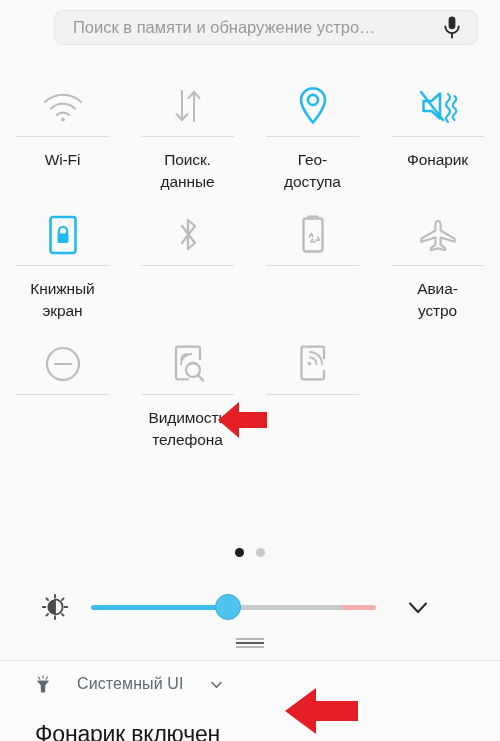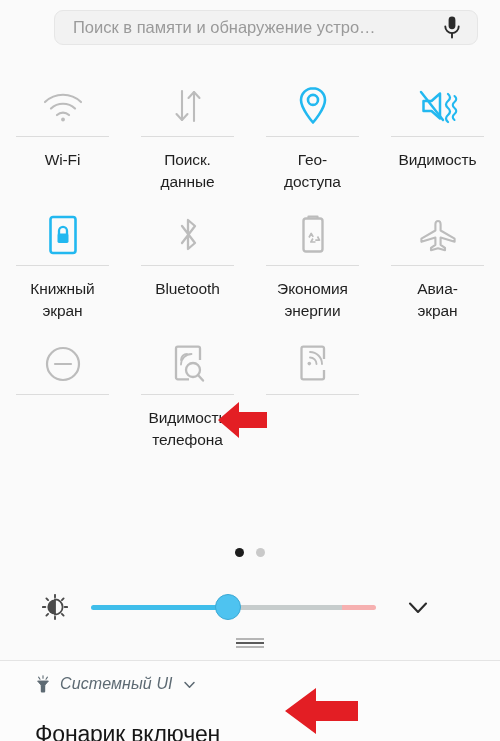--- a/index.html
+++ b/index.html
@@ -78,21 +78,21 @@
   .handle { position:absolute; top:638px; left:0; width:500px; display:flex;
             flex-direction:column; align-items:center; gap:2px; }
   .handle-bar { width:28px; height:2px; background:#5a5a5a; }
   .handle-bar.thin { background:#b5b5b5; height:2px; }
 
   
   .notif-sep { position:absolute; top:660px; left:0; width:500px; height:1px; background:#e4e4e4; }
   .notif { position:absolute; top:661px; left:0; width:500px; height:80px; background:#fcfcfc; }
   .notif-head {
     position:absolute; left:35px; top:14px;
-    display:flex; align-items:center; gap:9px;font-style:italic;
+    display:flex; align-items:center; gap:26px;
   }
   .notif-app-icon { width:16px; height:18px; flex:0 0 auto; }
   .notif-app { font-size:16px; color:#5d6a73; letter-spacing:0.1px; }
   .notif-chev { width:15px; height:15px; flex:0 0 auto; }
   .notif-title {
     position:absolute; left:35px; top:60px;
     font-size:23px; color:#161616; letter-spacing:-0.2px;
   }
 
   
@@ -166,21 +166,21 @@
       <div class="tile">
         <div class="tile-icon">
           <svg viewBox="0 0 46 38" width="46" height="38">
             <path d="M16.5 14 H8.5 V24 H16.5 L25 31.5 V6.5 Z" fill="none" stroke="#22b8f0" stroke-width="2.5" stroke-linejoin="round"></path>
             <line x1="6" y1="5" x2="28" y2="33" stroke="#22b8f0" stroke-width="2.5" stroke-linecap="round"></line>
             <path d="M33 7 q4 3.5 0 7 q-4 3.5 0 7 q4 3.5 0 7 q-4 3.5 0 7" fill="none" stroke="#22b8f0" stroke-width="2.3" stroke-linecap="round"></path>
             <path d="M39.5 9 q3.5 3 0 6 q-3.5 3 0 6 q3.5 3 0 6 q-3.5 3 0 6" fill="none" stroke="#22b8f0" stroke-width="2.1" stroke-linecap="round"></path>
           </svg>
         </div>
         <div class="tile-rule"></div>
-        <div class="tile-label">Видимость</div>
+        <div class="tile-label">Фонарик</div>
       </div>
     </div>
 
     <div class="row" style="margin-top:8px;">
       <div class="tile">
         <div class="tile-icon">
           <svg viewBox="0 0 34 42" width="34" height="42">
             <rect x="4.5" y="3" width="25" height="36" rx="2.5" fill="none" stroke="#22b8f0" stroke-width="2.6"></rect>
             <path d="M13 20 v-3.2 a4 4 0 0 1 8 0 V20" fill="none" stroke="#22b8f0" stroke-width="2.3"></path>
             <rect x="11.5" y="19.5" width="11" height="9.5" rx="1.4" fill="#22b8f0"></rect>
@@ -191,49 +191,46 @@
 экран</div>
       </div>
 
       <div class="tile">
         <div class="tile-icon">
           <svg viewBox="0 0 34 42" width="34" height="42">
             <path d="M11 12 L24 29 L17 35 V6 L24 12 L11 29" fill="none" stroke="#bcbcbc" stroke-width="2.3" stroke-linejoin="round" stroke-linecap="round"></path>
           </svg>
         </div>
         <div class="tile-rule"></div>
-        <div class="tile-label">Bluetooth</div>
       </div>
 
       <div class="tile">
         <div class="tile-icon">
           <svg viewBox="0 0 34 42" width="34" height="42">
             <path d="M12.5 4.5 V2.5 h9 v2" fill="none" stroke="#bcbcbc" stroke-width="2.2" stroke-linejoin="round"></path>
             <rect x="7.5" y="4.5" width="19" height="33" rx="2.4" fill="none" stroke="#bcbcbc" stroke-width="2.4"></rect>
             <g fill="none" stroke="#bcbcbc" stroke-width="1.7" stroke-linejoin="round">
               <path d="M13 23.5 l2.2-4 l2 3.4"></path>
               <path d="M21.5 22.5 l2 3.6 l-4.2 0"></path>
               <path d="M19.5 28 l-4.6 0 l2-3.5"></path>
             </g>
           </svg>
         </div>
         <div class="tile-rule"></div>
-        <div class="tile-label">Экономия
-энергии</div>
       </div>
 
       <div class="tile">
         <div class="tile-icon">
           <svg viewBox="0 0 44 38" width="44" height="38">
             <path d="M22 5 c1.6 0 2.6 1.4 2.6 3.2 v6.3 l14 8.2 v3.1 l-14 -4.2 v7.2 l4.4 3.1 v2.3 l-7 -2 l-7 2 v-2.3 l4.4 -3.1 v-7.2 l-14 4.2 v-3.1 l14 -8.2 v-6.3 c0 -1.8 1 -3.2 2.6 -3.2 z" fill="none" stroke="#bcbcbc" stroke-width="2.1" stroke-linejoin="round"></path>
           </svg>
         </div>
         <div class="tile-rule"></div>
         <div class="tile-label">Авиа-
-экран</div>
+устро</div>
       </div>
     </div>
 
     <div class="row" style="margin-top:8px;">
       <div class="tile">
         <div class="tile-icon">
           <svg viewBox="0 0 40 40" width="40" height="40">
             <circle cx="20" cy="20" r="16" fill="none" stroke="#bcbcbc" stroke-width="2.2"></circle>
             <line x1="12" y1="20" x2="28" y2="20" stroke="#bcbcbc" stroke-width="2.2" stroke-linecap="round"></line>
           </svg>

